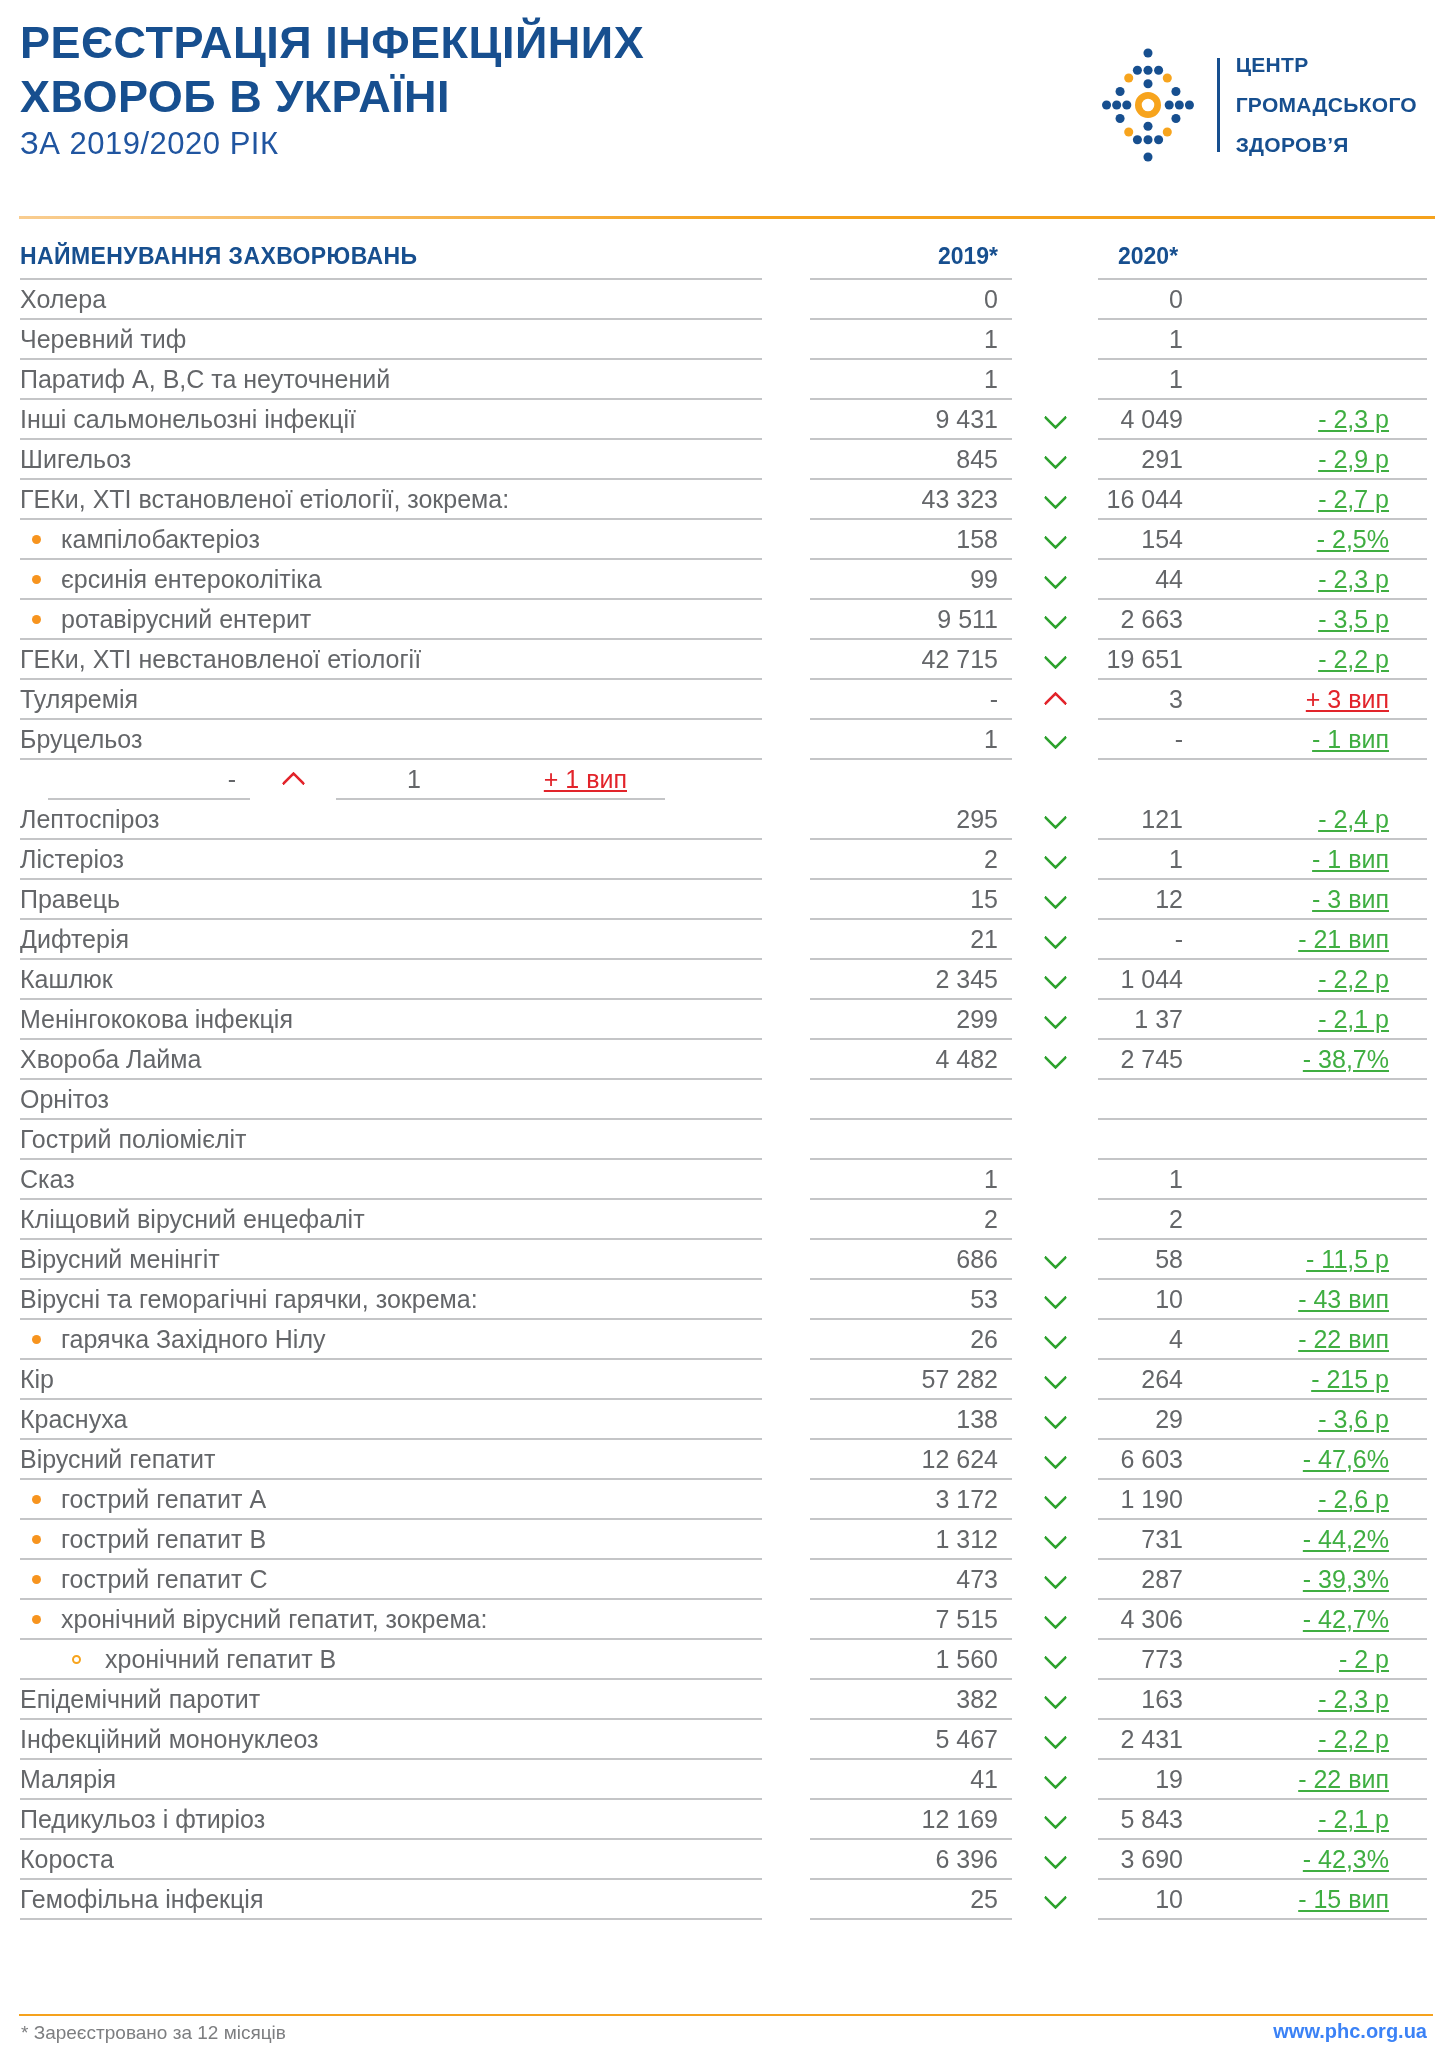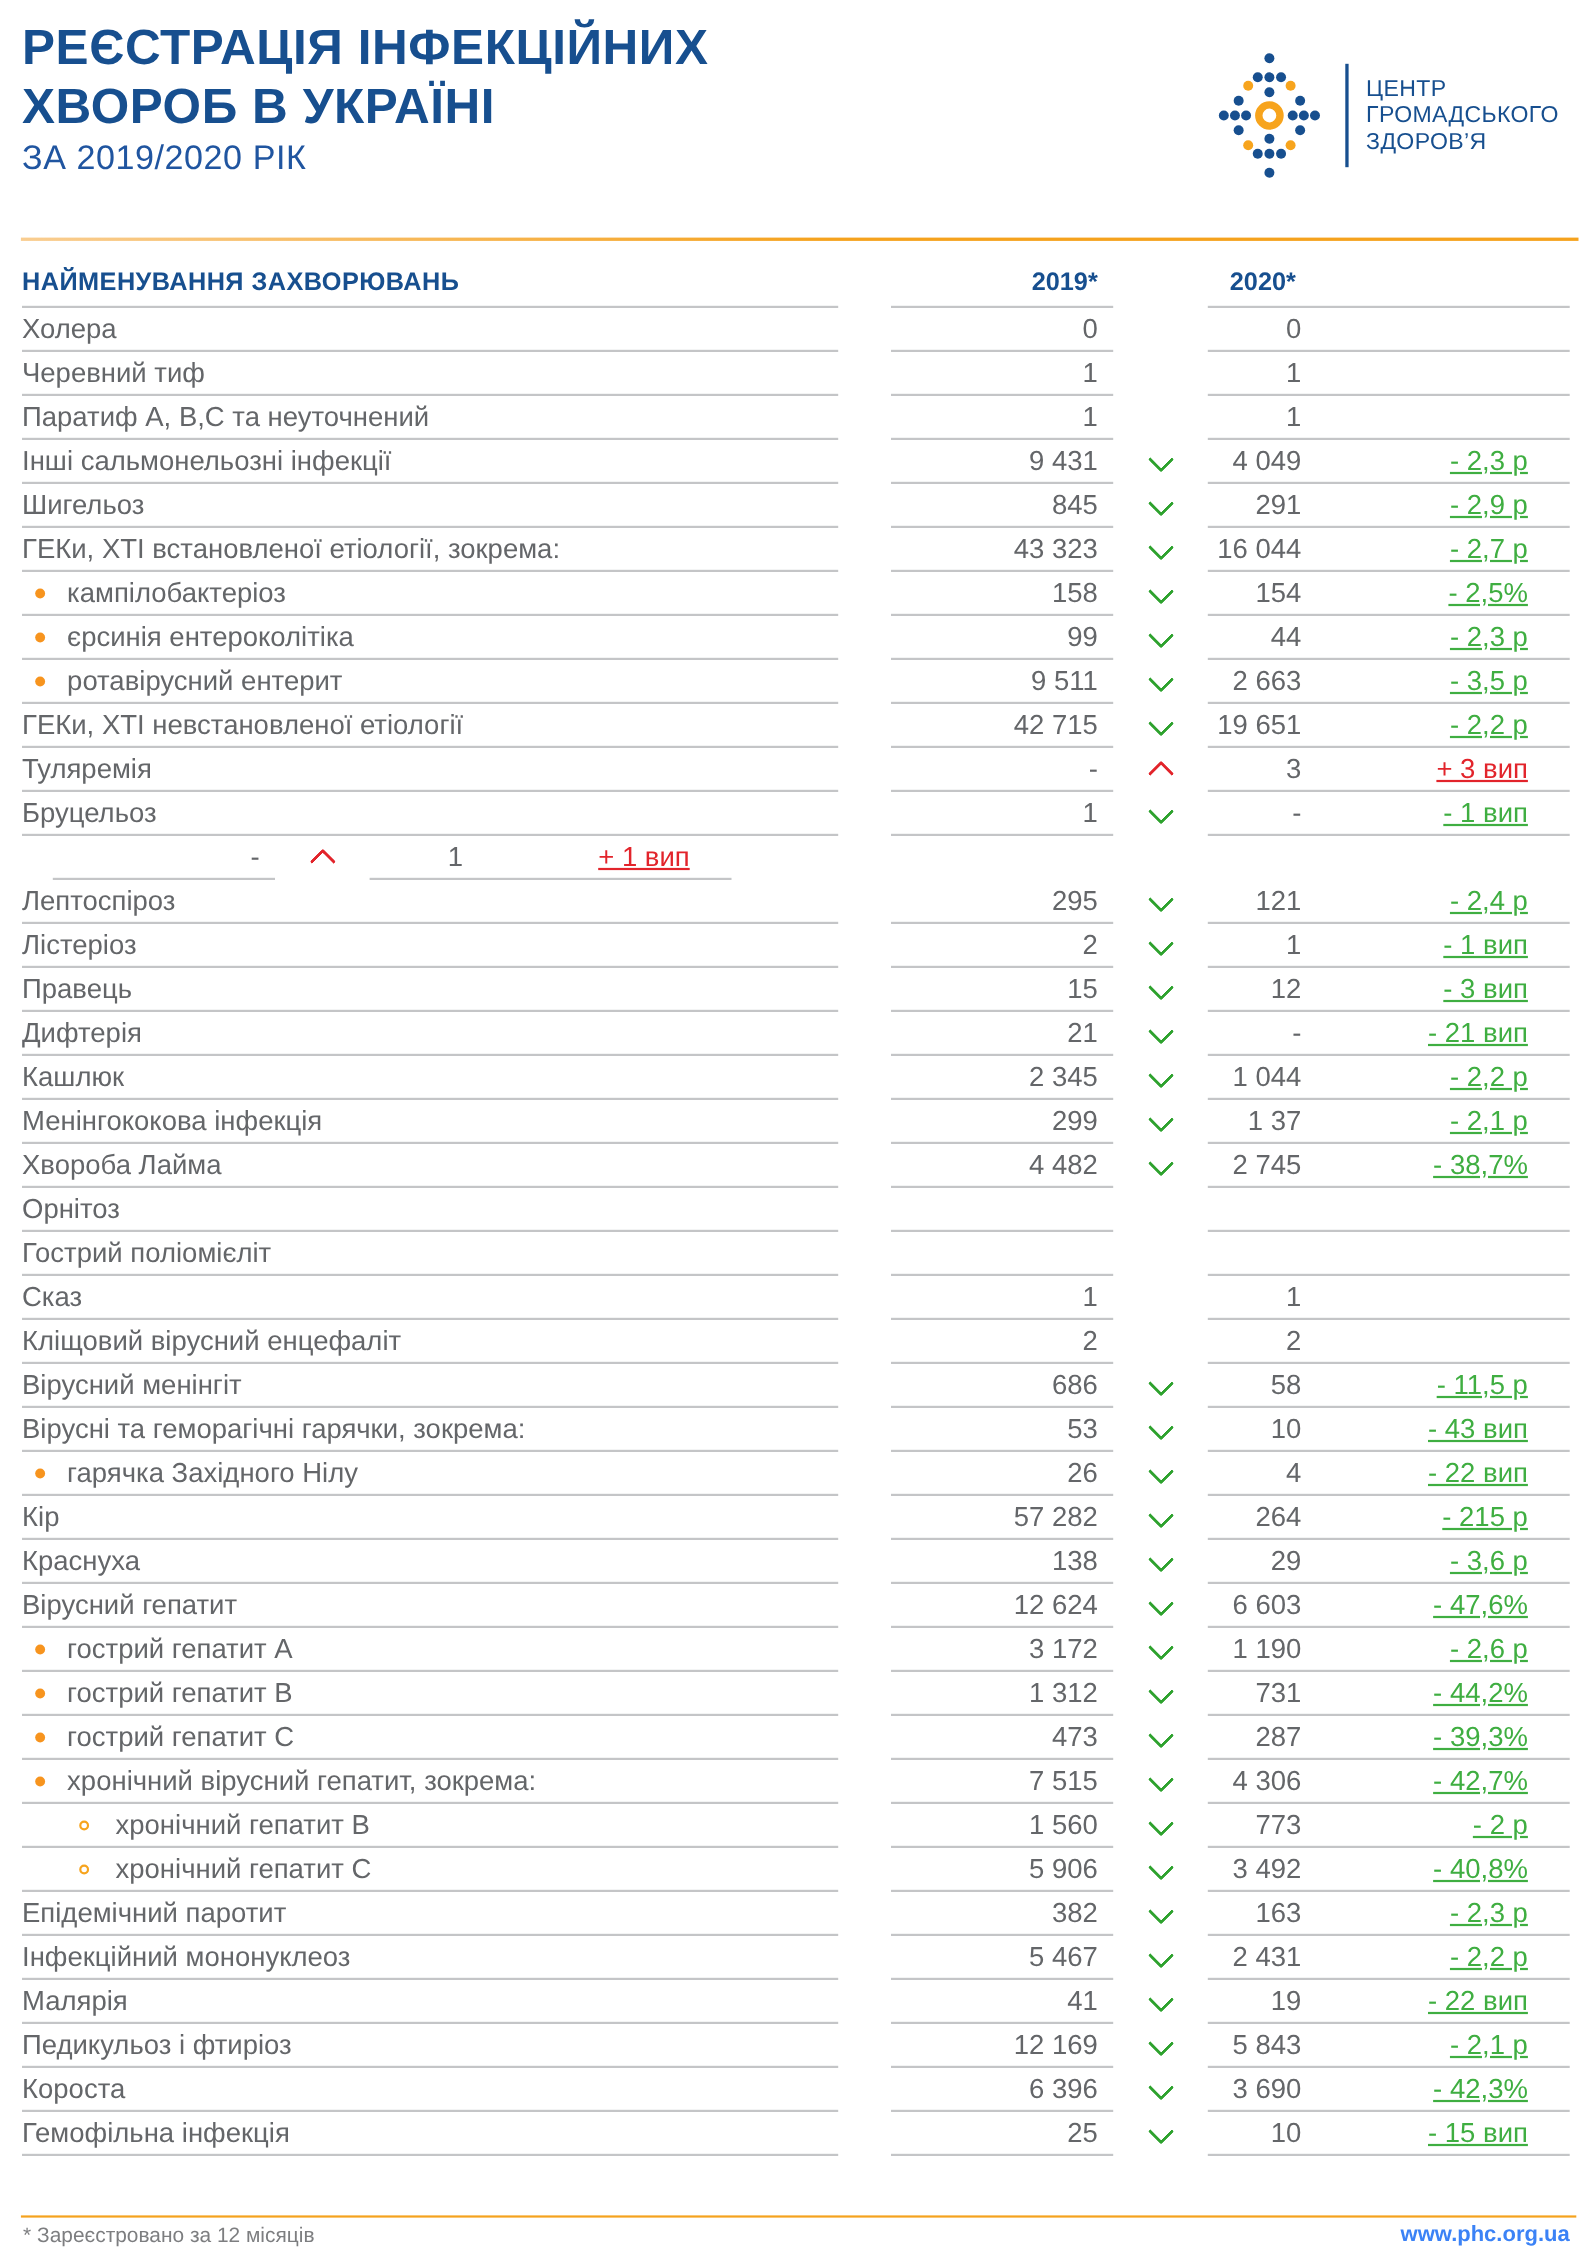--- a/index.html
+++ b/index.html
@@ -21,22 +21,22 @@
   .subtitle{
     position:absolute;left:20px;top:126px;
     font-size:31px;color:#2055a0;letter-spacing:.5px;
   }
   .logo{
     position:absolute;right:24px;top:44px;
     display:flex;align-items:center;gap:16px;
   }
   .logo-sep{width:3px;height:94px;background:#174f8f;}
   .logo-text{
-    font-size:21px;font-weight:normal;color:#174f8f;
-    line-height:24px;white-space:pre-line;letter-spacing:.3px;
+    font-size:21px;font-weight:bold;color:#174f8f;
+    line-height:40px;white-space:pre-line;letter-spacing:.3px;
   }
   .divider{
     position:absolute;left:19px;right:6px;top:216px;height:3px;
     background:linear-gradient(90deg,#f9cd90 0%,#f5a21d 52%,#f5a21d 100%);
   }
 
   
   .table{position:absolute;left:0;top:234px;width:1441px;}
   .r{display:flex;height:40px;}
   .r.head{height:46px;}
@@ -678,37 +678,20 @@
           <div class="cell c-arrow">
             <span class="chev down"></span>
           </div>
           <div class="cell c-right">
             <span class="num">773</span>
             <span class="chg green">- 2 р</span>
           </div>
         </div>
         <div class="r">
           <div class="cell c-name">
-            <span class="b2"></span>
-            <span class="t">хронічний гепатит С</span>
-          </div>
-          <div class="cell c-gap"></div>
-          <div class="cell c-2019">
-            <span class="t">5 906</span>
-          </div>
-          <div class="cell c-arrow">
-            <span class="chev down"></span>
-          </div>
-          <div class="cell c-right">
-            <span class="num">3 492</span>
-            <span class="chg green">- 40,8%</span>
-          </div>
-        </div>
-        <div class="r">
-          <div class="cell c-name">
             <span class="t name-l0">Епідемічний паротит</span>
           </div>
           <div class="cell c-gap"></div>
           <div class="cell c-2019">
             <span class="t">382</span>
           </div>
           <div class="cell c-arrow">
             <span class="chev down"></span>
           </div>
           <div class="cell c-right">

